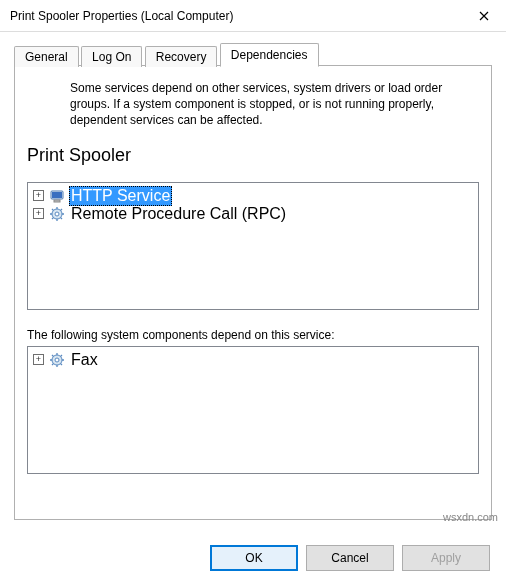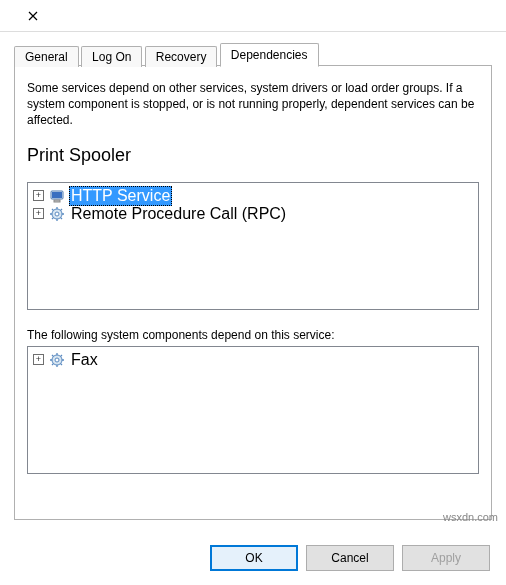--- a/index.html
+++ b/index.html
@@ -73,20 +73,21 @@
       padding: 14px 12px 12px 12px;
       min-height: 455px;
       position: relative;
       z-index: 1;
     }
     .desc {
       font-size: 12px;
       color: #000;
       line-height: 1.35;
       margin-bottom: 16px;
+      margin-left: 43px;
     }
     .service-name {
       margin-bottom: 16px;
       font-size: 18px;
     }
     .section-label {
       font-size: 12px;
       margin-bottom: 4px;
     }
     .treebox {
@@ -166,20 +167,21 @@
       right: 8px;
       font-size: 11px;
       color: #888;
       z-index: 10;
     }
   </style>
 </head>
 <body>
 
 <div class="titlebar">
+  <span class="titlebar-text">Print Spooler Properties (Local Computer)</span>
   <div class="close-btn">
     <svg viewBox="0 0 10 10">
         <path d="M1 1 L9 9 M9 1 L1 9" stroke="#000" stroke-width="1.2" fill="none"></path>
       </svg>
   </div>
 </div>
 
 <div class="client">
   <div class="tabs">
     <span class="tab inactive">General</span>

